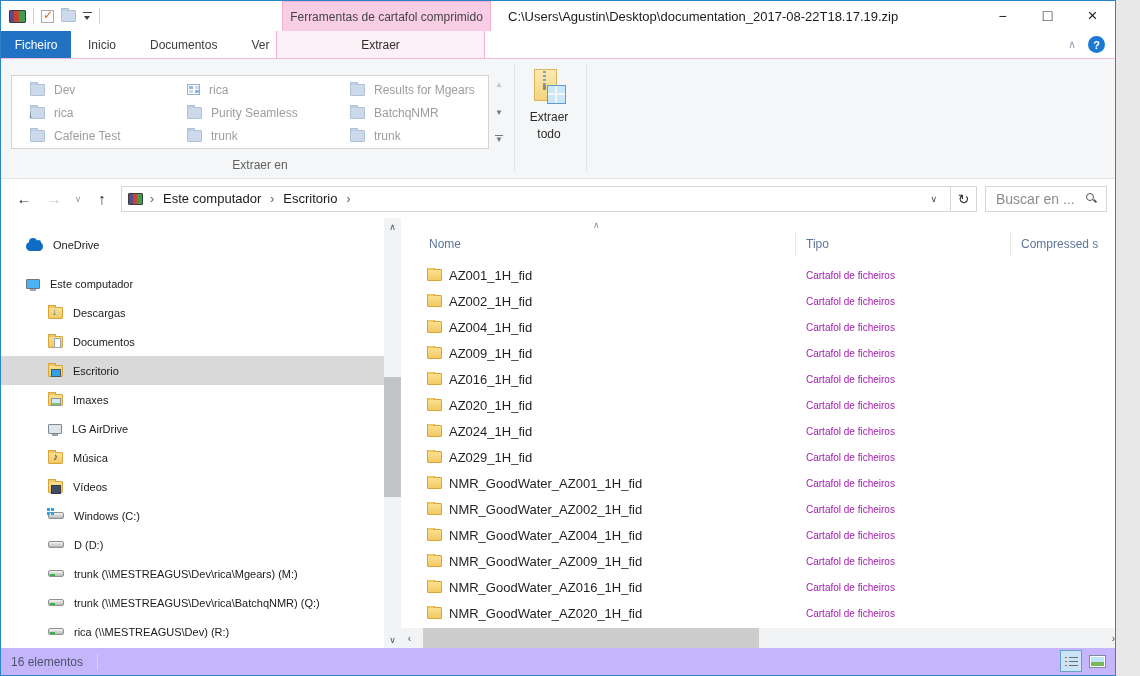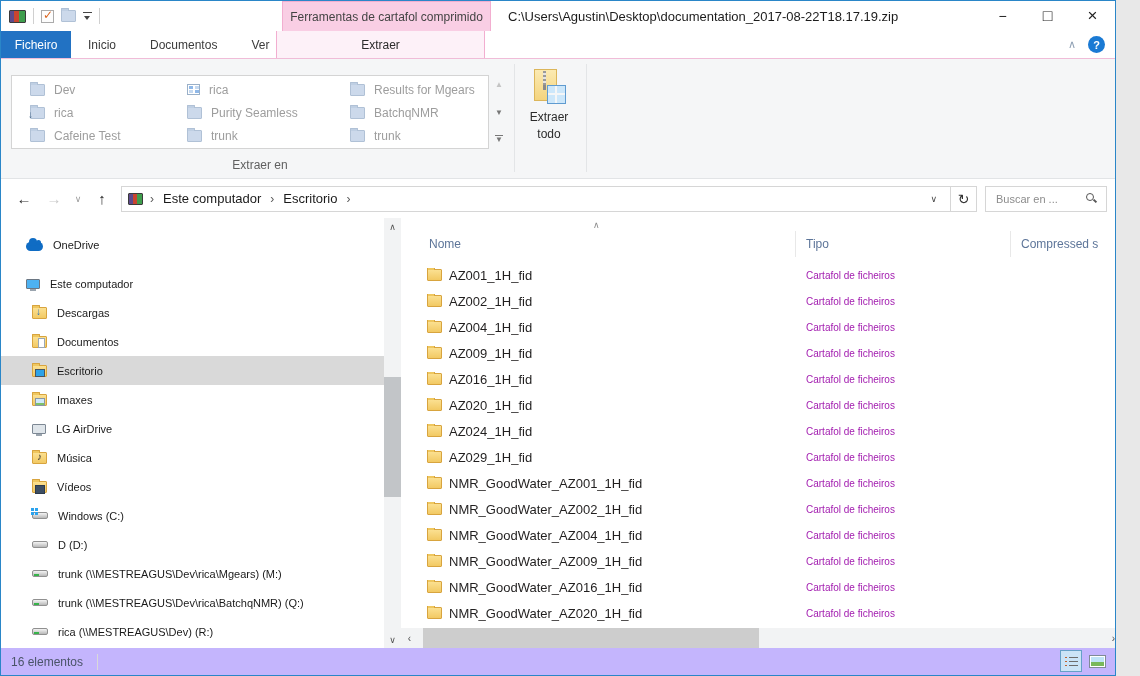--- a/index.html
+++ b/index.html
@@ -73,33 +73,33 @@
   .nav-up{color:#2b2b2b;}
   .addr-box{flex:1;height:26px;border:1px solid #d6d6d6;box-sizing:border-box;display:flex;align-items:center;
     padding:0 6px;font-size:13px;background:#fff;margin-left:4px;white-space:nowrap;overflow:hidden;}
   .crumb{padding:0 2px;}
   .crumb-sep{color:#5a5a5a;font-size:12px;padding:0 7px;}
   .addr-chev{margin-left:auto;color:#444;font-size:9px;padding:0 7px;}
   .refresh-btn{width:26px;height:26px;box-sizing:border-box;border:1px solid #d6d6d6;border-left:none;
     display:flex;align-items:center;justify-content:center;font-size:14px;color:#333;flex:none;}
   .search-box{width:122px;height:26px;box-sizing:border-box;border:1px solid #d6d6d6;margin-left:8px;
     display:flex;align-items:center;padding:0 8px;flex:none;gap:4px;}
-  .search-box input{border:none;outline:none;flex:1;min-width:0;font-size:11px;color:#555;
+  .search-box input{border:none;outline:none;flex:1;min-width:0;font-size:14px;color:#555;
     font-family:inherit;background:transparent;}
   .search-box input::placeholder{color:#8c8c8c;}
   .ic-search{position:relative;width:13px;height:13px;flex:none;}
   .ic-search::before{content:"";position:absolute;left:1px;top:1px;width:6px;height:6px;border:1.5px solid #555;border-radius:50%;}
   .ic-search::after{content:"";position:absolute;left:8px;top:8px;width:4px;height:2px;background:#555;transform:rotate(45deg);}
 
   
   .main{flex:1;display:flex;min-height:0;background:#fff;}
   .sidebar{width:383px;flex:none;padding-top:12px;overflow:hidden;font-size:11px;}
   .side-item{height:29px;display:flex;align-items:center;gap:10px;white-space:nowrap;}
   .side-item.ind1{padding-left:25px;}
-  .side-item.ind2{padding-left:31px;}
+  .side-item.ind2{padding-left:47px;}
   .side-item.sel{background:#d9d9d9;}
   .sidebar .side-item:nth-child(2){margin-top:10px;}
 
   .scrollbar{background:#f2f3f4;position:relative;flex:none;}
   .side-scroll{width:17px;}
   .sb-arrow{position:absolute;left:0;width:100%;height:17px;display:flex;align-items:center;justify-content:center;
     font-size:9px;color:#4f4f4f;}
   .sb-up{top:0;} .sb-down{bottom:0;}
   .side-scroll .sb-thumb{position:absolute;left:0;width:100%;top:159px;height:120px;background:#c2c5c8;}
 

